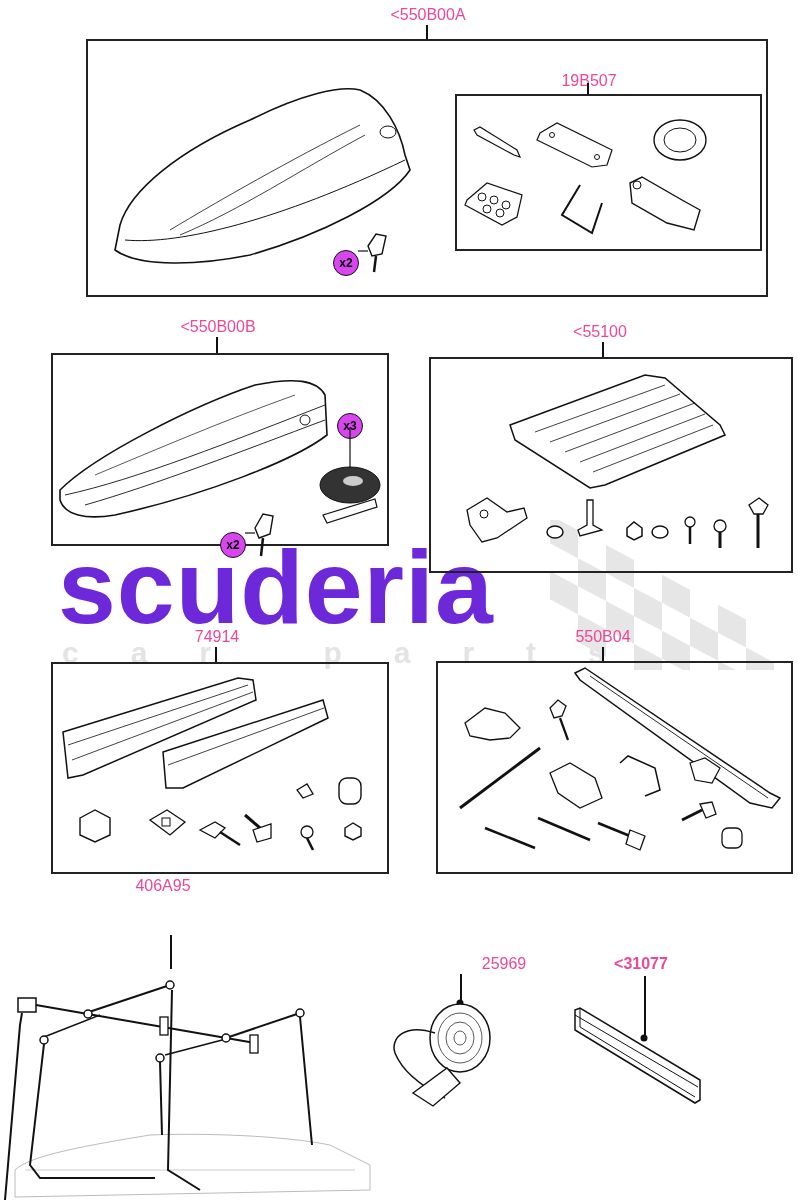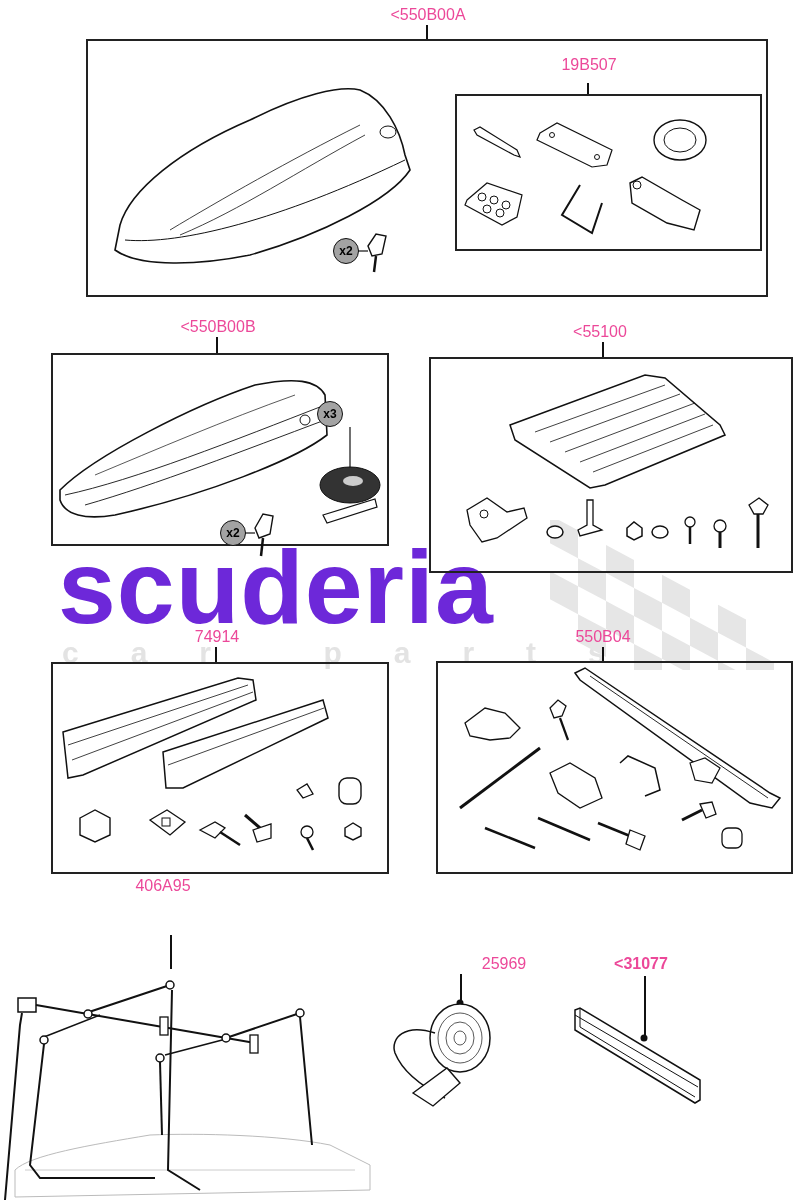--- a/index.html
+++ b/index.html
@@ -8,21 +8,21 @@
   .wm { position:absolute; color:#6d28d9; font-family:"Liberation Sans", sans-serif; font-weight:bold; pointer-events:none; }
   .wm-big { left:58px; top:528px; font-size:104px; letter-spacing:1px; }
   .wm-small { left:62px; top:636px; font-size:30px; letter-spacing:52px; color:#e3e3e3; font-weight:bold; }
   .flag { position:absolute; left:540px; top:520px; width:260px; height:150px; pointer-events:none; }
   .box { position:absolute; border:2px solid #222; box-sizing:border-box; background:transparent; }
   .label { position:absolute; color:#ec4899; font-size:16px; white-space:nowrap; transform:translateX(-50%); }
   .leader { position:absolute; width:1.5px; background:#111; }
   svg.art { position:absolute; overflow:visible; }
   .badge { position:absolute; width:26px; height:26px; border:1.5px solid #111; border-radius:50%;
            font-size:12px; font-weight:bold; display:flex; align-items:center; justify-content:center;
-           background:#a3a3a3; box-sizing:border-box; }
+           background:#d946ef; box-sizing:border-box;margin-top:12px; }
 </style>
 </head>
 <body>
 
 <div class="wm wm-big">scuderia</div>
 <div class="wm wm-small">car parts</div>
 <svg class="flag" viewBox="0 0 260 150">
   <g fill="#e6e6e6" transform="skewY(28) translate(0,-40)">
     <rect x="10" y="30" width="28" height="28"></rect>
       <rect x="66" y="30" width="28" height="28"></rect>
@@ -53,21 +53,21 @@
     <path d="M80 175 C140 150 200 110 265 75" fill="none" stroke="#111" stroke-width="0.8"></path>
     <ellipse cx="288" cy="72" rx="8" ry="6" fill="none" stroke="#111" stroke-width="1"></ellipse>
   </svg>
   <div class="badge" style="left:333px;top:238px;">x2</div>
   <svg class="art" style="left:358px;top:226px;" width="50" height="50" viewBox="0 0 50 50">
     <line x1="0" y1="25" x2="10" y2="25" stroke="#111" stroke-width="1.2"></line>
     <path d="M10 20 L18 8 L28 10 L24 28 L14 30 Z" fill="#fff" stroke="#111" stroke-width="1.4"></path>
     <path d="M18 30 L16 46" stroke="#111" stroke-width="2.5"></path>
   </svg>
 
-  <div class="label" style="left:589px;top:56px;">19B507</div>
+  <div class="label" style="left:589px;top:72px;">19B507</div>
   <div class="leader" style="left:587px;top:83px;height:11px;"></div>
   <div class="box" style="left:455px;top:94px;width:307px;height:157px;"></div>
   <svg class="art" style="left:462px;top:105px;" width="290" height="140" viewBox="0 0 290 140">
     <path d="M12 25 L18 22 L55 45 L58 52 L52 50 L15 30 Z" fill="#fff" stroke="#111" stroke-width="1.2"></path>
     <path d="M78 28 L95 18 L150 45 L145 60 L130 62 L75 35 Z" fill="#fff" stroke="#111" stroke-width="1.2"></path>
     <circle cx="90" cy="30" r="2.5" fill="none" stroke="#111"></circle>
       <circle cx="135" cy="52" r="2.5" fill="none" stroke="#111"></circle>
     <ellipse cx="218" cy="35" rx="26" ry="20" fill="#fff" stroke="#111" stroke-width="1.4"></ellipse>
     <ellipse cx="218" cy="35" rx="16" ry="12" fill="none" stroke="#111" stroke-width="1"></ellipse>
     <path d="M5 95 L25 78 L60 90 L55 112 L40 120 L3 100 Z" fill="#fff" stroke="#111" stroke-width="1.2"></path>
@@ -86,21 +86,21 @@
   <div class="label" style="left:218px;top:318px;">&lt;550B00B</div>
   <div class="leader" style="left:216px;top:337px;height:16px;"></div>
   <div class="box" style="left:51px;top:353px;width:338px;height:193px;"></div>
   <svg class="art" style="left:55px;top:365px;" width="280" height="170" viewBox="0 0 280 170">
     <path d="M5 125 C40 90 140 40 200 20 C240 12 262 15 270 30 L272 70 C240 95 150 130 60 150 C30 155 10 150 5 135 Z" fill="#fff" stroke="#111" stroke-width="1.6"></path>
     <path d="M10 130 C80 115 180 75 270 40" fill="none" stroke="#111" stroke-width="0.9"></path>
     <path d="M30 140 C100 120 190 85 270 55" fill="none" stroke="#111" stroke-width="0.9"></path>
     <path d="M40 110 C100 85 170 55 240 30" fill="none" stroke="#111" stroke-width="0.7"></path>
     <circle cx="250" cy="55" r="5" fill="none" stroke="#111"></circle>
   </svg>
-  <div class="badge" style="left:317px;top:401px;">x3</div>
+  <div class="badge" style="left:337px;top:401px;">x3</div>
   <svg class="art" style="left:315px;top:427px;" width="70" height="100" viewBox="0 0 70 100">
     <line x1="35" y1="0" x2="35" y2="40" stroke="#111" stroke-width="1.2"></line>
     <ellipse cx="35" cy="58" rx="30" ry="18" fill="#333" stroke="#111"></ellipse>
     <ellipse cx="38" cy="54" rx="10" ry="5" fill="#ccc"></ellipse>
     <path d="M8 88 L60 72 L62 80 L12 96 Z" fill="#fff" stroke="#111" stroke-width="1.2"></path>
   </svg>
   <div class="badge" style="left:220px;top:520px;">x2</div>
   <svg class="art" style="left:245px;top:508px;" width="50" height="50" viewBox="0 0 50 50">
     <line x1="0" y1="25" x2="10" y2="25" stroke="#111" stroke-width="1.2"></line>
     <path d="M10 20 L18 6 L28 8 L25 26 L14 30 Z" fill="#fff" stroke="#111" stroke-width="1.4"></path>

